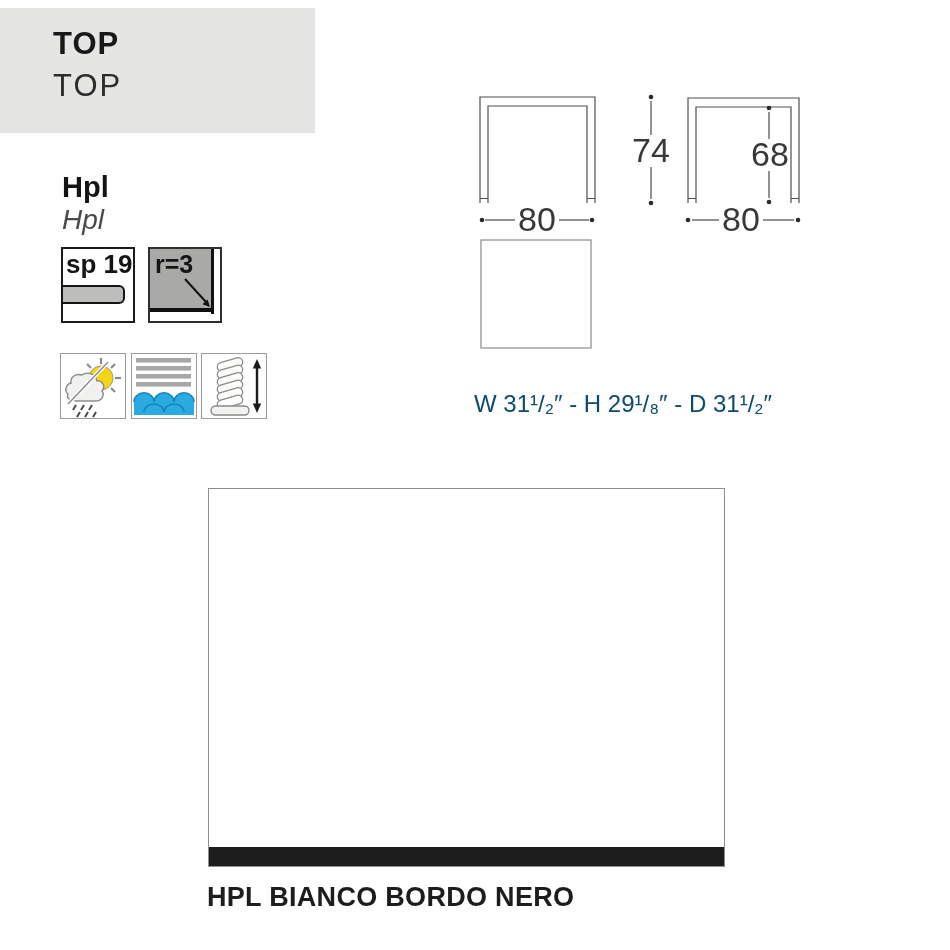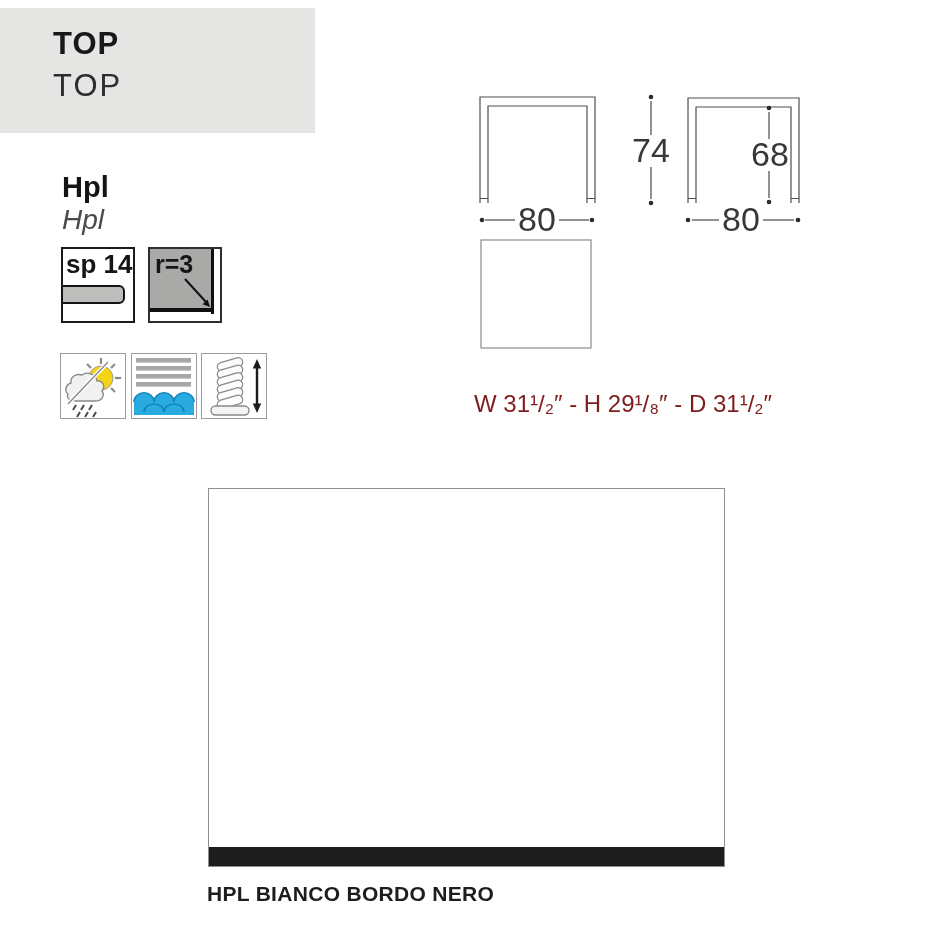--- a/index.html
+++ b/index.html
@@ -36,47 +36,47 @@
   .feature-box{position:absolute;top:353px;width:64px;height:64px;border:1.5px solid #9b9b9b;
         background:#fff;}
   .feature-box.fb-a{left:60px;}
   .feature-box.fb-b{left:131px;}
   .feature-box.fb-c{left:201px;}
 
   
   .drawings{position:absolute;left:455px;top:80px;}
 
   
-  .imperial{position:absolute;left:474px;top:390px;font-size:24px;color:#7f1d1d;
+  .imperial{position:absolute;left:474px;top:390px;font-size:24px;color:#0c4a6e;
         font-family:"Liberation Sans","DejaVu Sans",sans-serif;white-space:nowrap;}
 
   
   .swatch{position:absolute;left:208px;top:488px;width:515px;height:377px;
         border:1px solid #8f8f8f;background:#ffffff;}
   .swatch-edge{position:absolute;left:0;bottom:0;width:100%;height:19px;background:#1d1d1d;}
-  .caption{position:absolute;left:207px;top:882px;font-size:21px;font-weight:700;color:#1d1d1d;
+  .caption{position:absolute;left:207px;top:882px;font-size:27px;font-weight:700;color:#1d1d1d;
         letter-spacing:0.3px;white-space:nowrap;}
 
   svg text{font-family:"Liberation Sans",sans-serif;}
 </style>
 </head>
 <body>
 
 <div class="page">
 
   <div class="header">
     <div class="title">TOP</div>
     <div class="subtitle">TOP</div>
   </div>
 
   <div class="material-name">Hpl</div>
   <div class="material-name-alt">Hpl</div>
 
   <div class="spec-box thickness">
-    <div class="spec-label">sp 14</div>
+    <div class="spec-label">sp 19</div>
     <div class="thickness-bar"></div>
   </div>
 
   <div class="spec-box radius">
     <div class="radius-gray"></div>
     <div class="radius-vline"></div>
     <svg class="radius-arrow" width="34" height="36" viewBox="0 0 34 36">
       <line x1="3" y1="4" x2="24" y2="27" stroke="#101010" stroke-width="2"></line>
       <polygon points="28,32 20.5,29.2 25.6,24.6" fill="#101010"></polygon>
     </svg>

